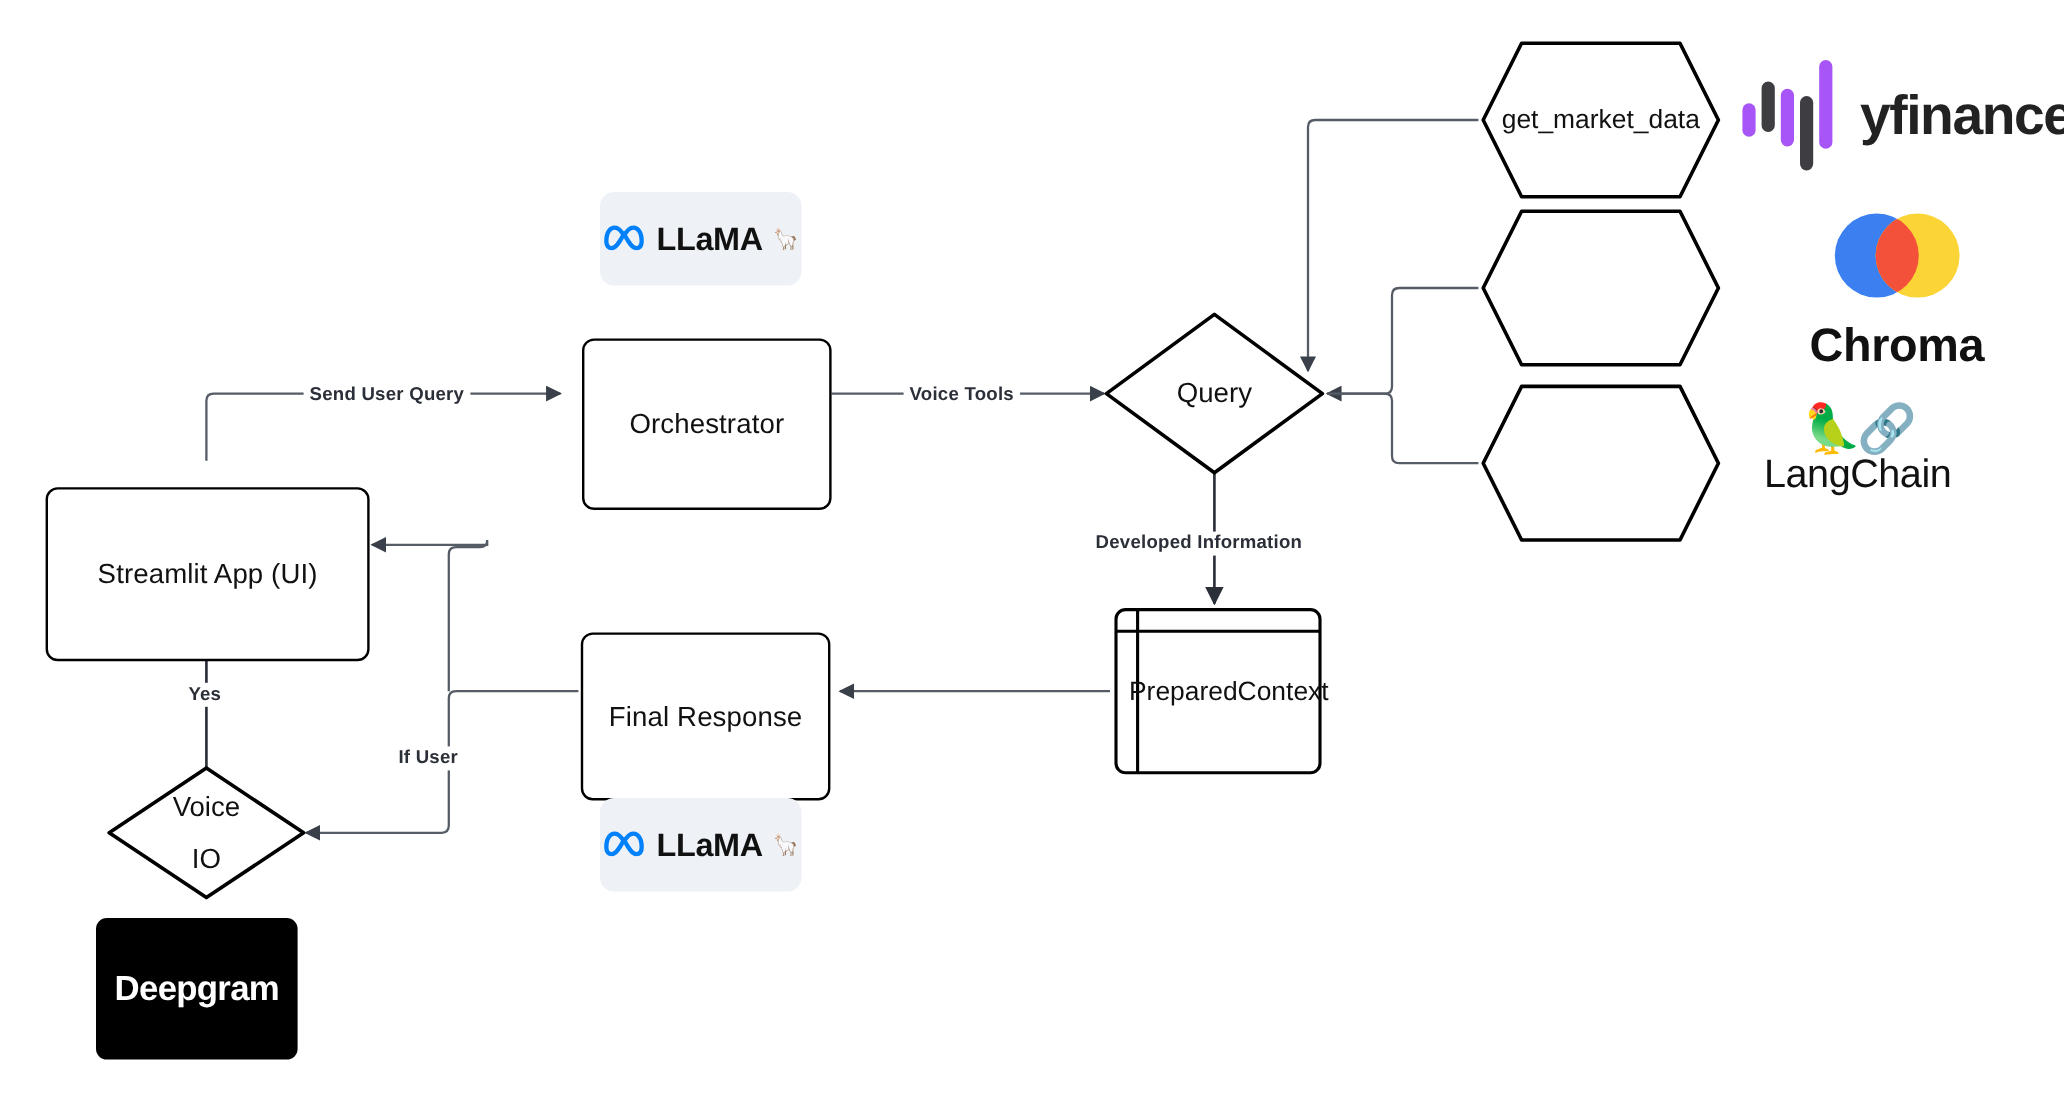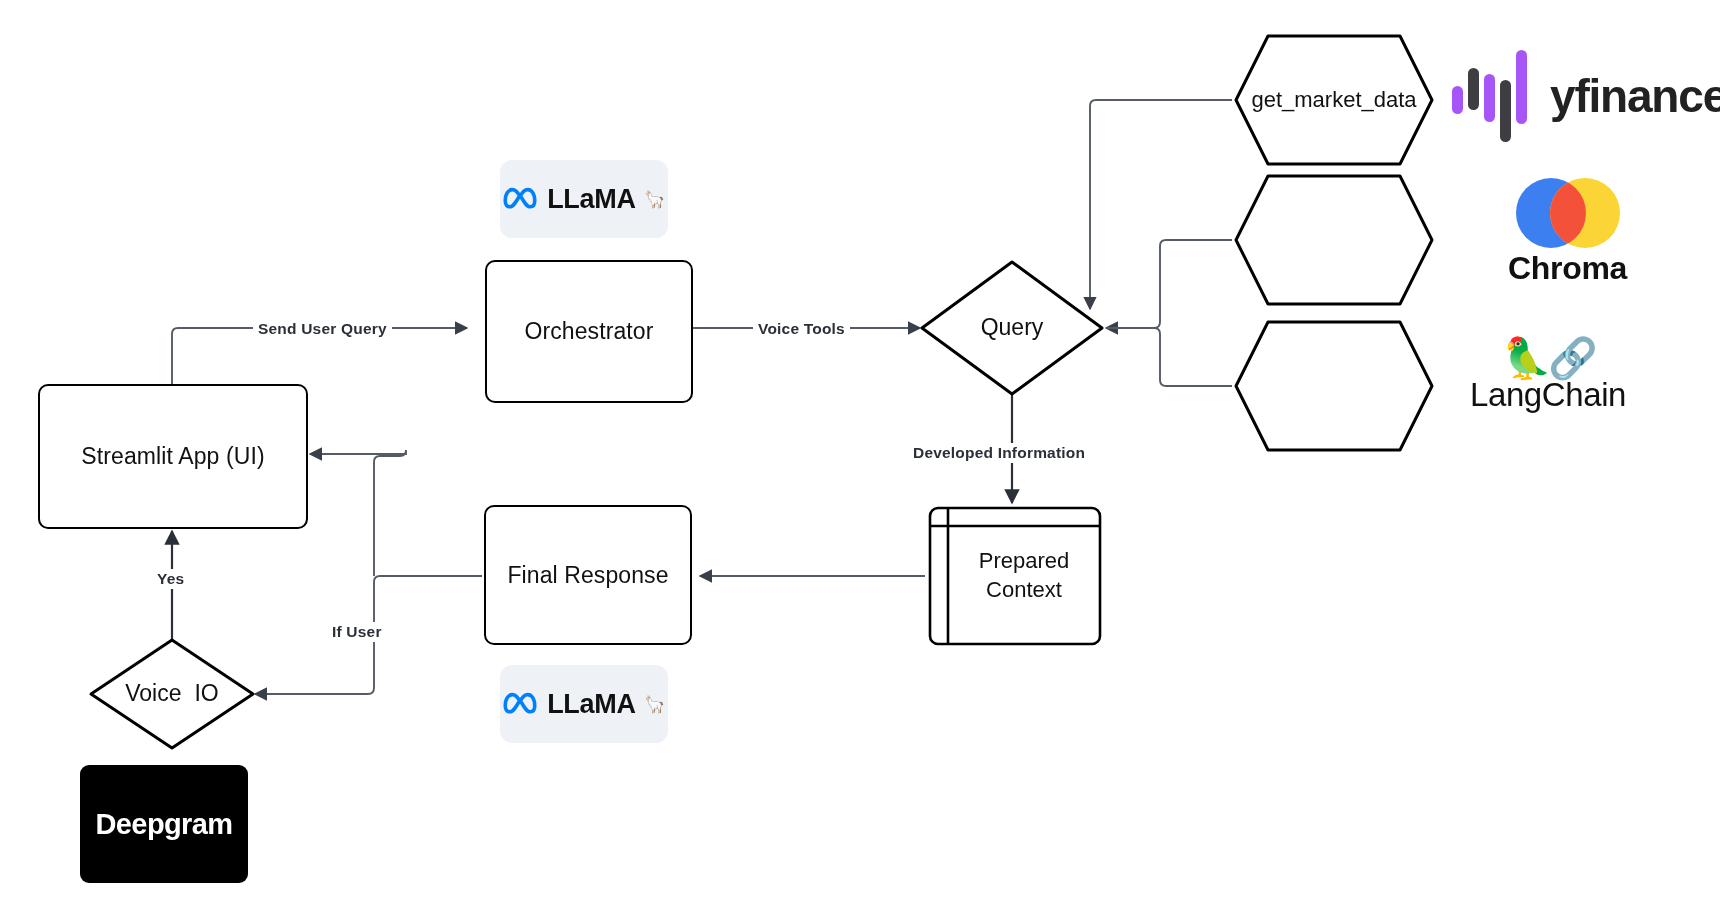--- a/index.html
+++ b/index.html
@@ -30,20 +30,21 @@
     pointer-events: none;
   }
   .node {
     position: absolute;
     box-sizing: border-box;
     display: flex;
     align-items: center;
     justify-content: center;
     text-align: center;
     color: #111111;
+    margin-top: 22px;
   }
   .rect-node {
     background: #ffffff;
     border: 2.5px solid #000000;
     border-radius: 10px;
     font-size: 23px;
     line-height: 1.25;
     letter-spacing: 0.1px;
   }
   .edge-label {
@@ -142,24 +143,24 @@
   .chroma-mark .c-yellow {
     position: absolute;
     top: 0;
     width: 70px;
     height: 70px;
     border-radius: 50%;
   }
   .chroma-mark .c-blue { left: 0; background: #3b7ff0; }
   .chroma-mark .c-yellow { left: 34px; background: #fbd436; }
   .chroma-text {
-    font-size: 32px;
-    font-weight: bold;
-    color: #111111;
-    margin-top: 2px;
+    font-size: 39px;
+    font-weight: bold;
+    color: #111111;
+    margin-top: 19px;
     letter-spacing: -0.3px;
   }
   
   .lc-logo {
     position: absolute;
     display: flex;
     flex-direction: column;
     align-items: center;
   }
   .lc-mark {
@@ -262,26 +263,26 @@
   <div class="hex-label" style="left:1236px; top:36px; width:196px; height:128px;">
     <span>get_market_data</span>
   </div>
 
 
 
   <div class="diamond-label" style="left:922px; top:262px; width:180px; height:132px;">
     <span>Query</span>
   </div>
 
-  <div class="diamond-label" style="left:91px; top:640px; width:162px; height:108px; gap:13px;">
+  <div class="diamond-label" style="left:91px; top:640px; width:162px; height:108px; flex-direction:column;gap:13px;">
     <span>Voice</span>
     <span>IO</span>
   </div>
 
-  <div class="diamond-label" style="left:948px; top:508px; width:152px; height:136px; flex-direction:column; font-size:22px;">
+  <div class="diamond-label" style="left:948px; top:508px; width:152px; height:136px; flex-direction:row; font-size:22px;">
     <span>Prepared</span>
     <span>Context</span>
   </div>
 
   <div class="edge-label" style="left:253px; top:319px;">
     <span>Send User Query</span>
   </div>
 
   <div class="edge-label" style="left:753px; top:319px;">
     <span>Voice Tools</span>

